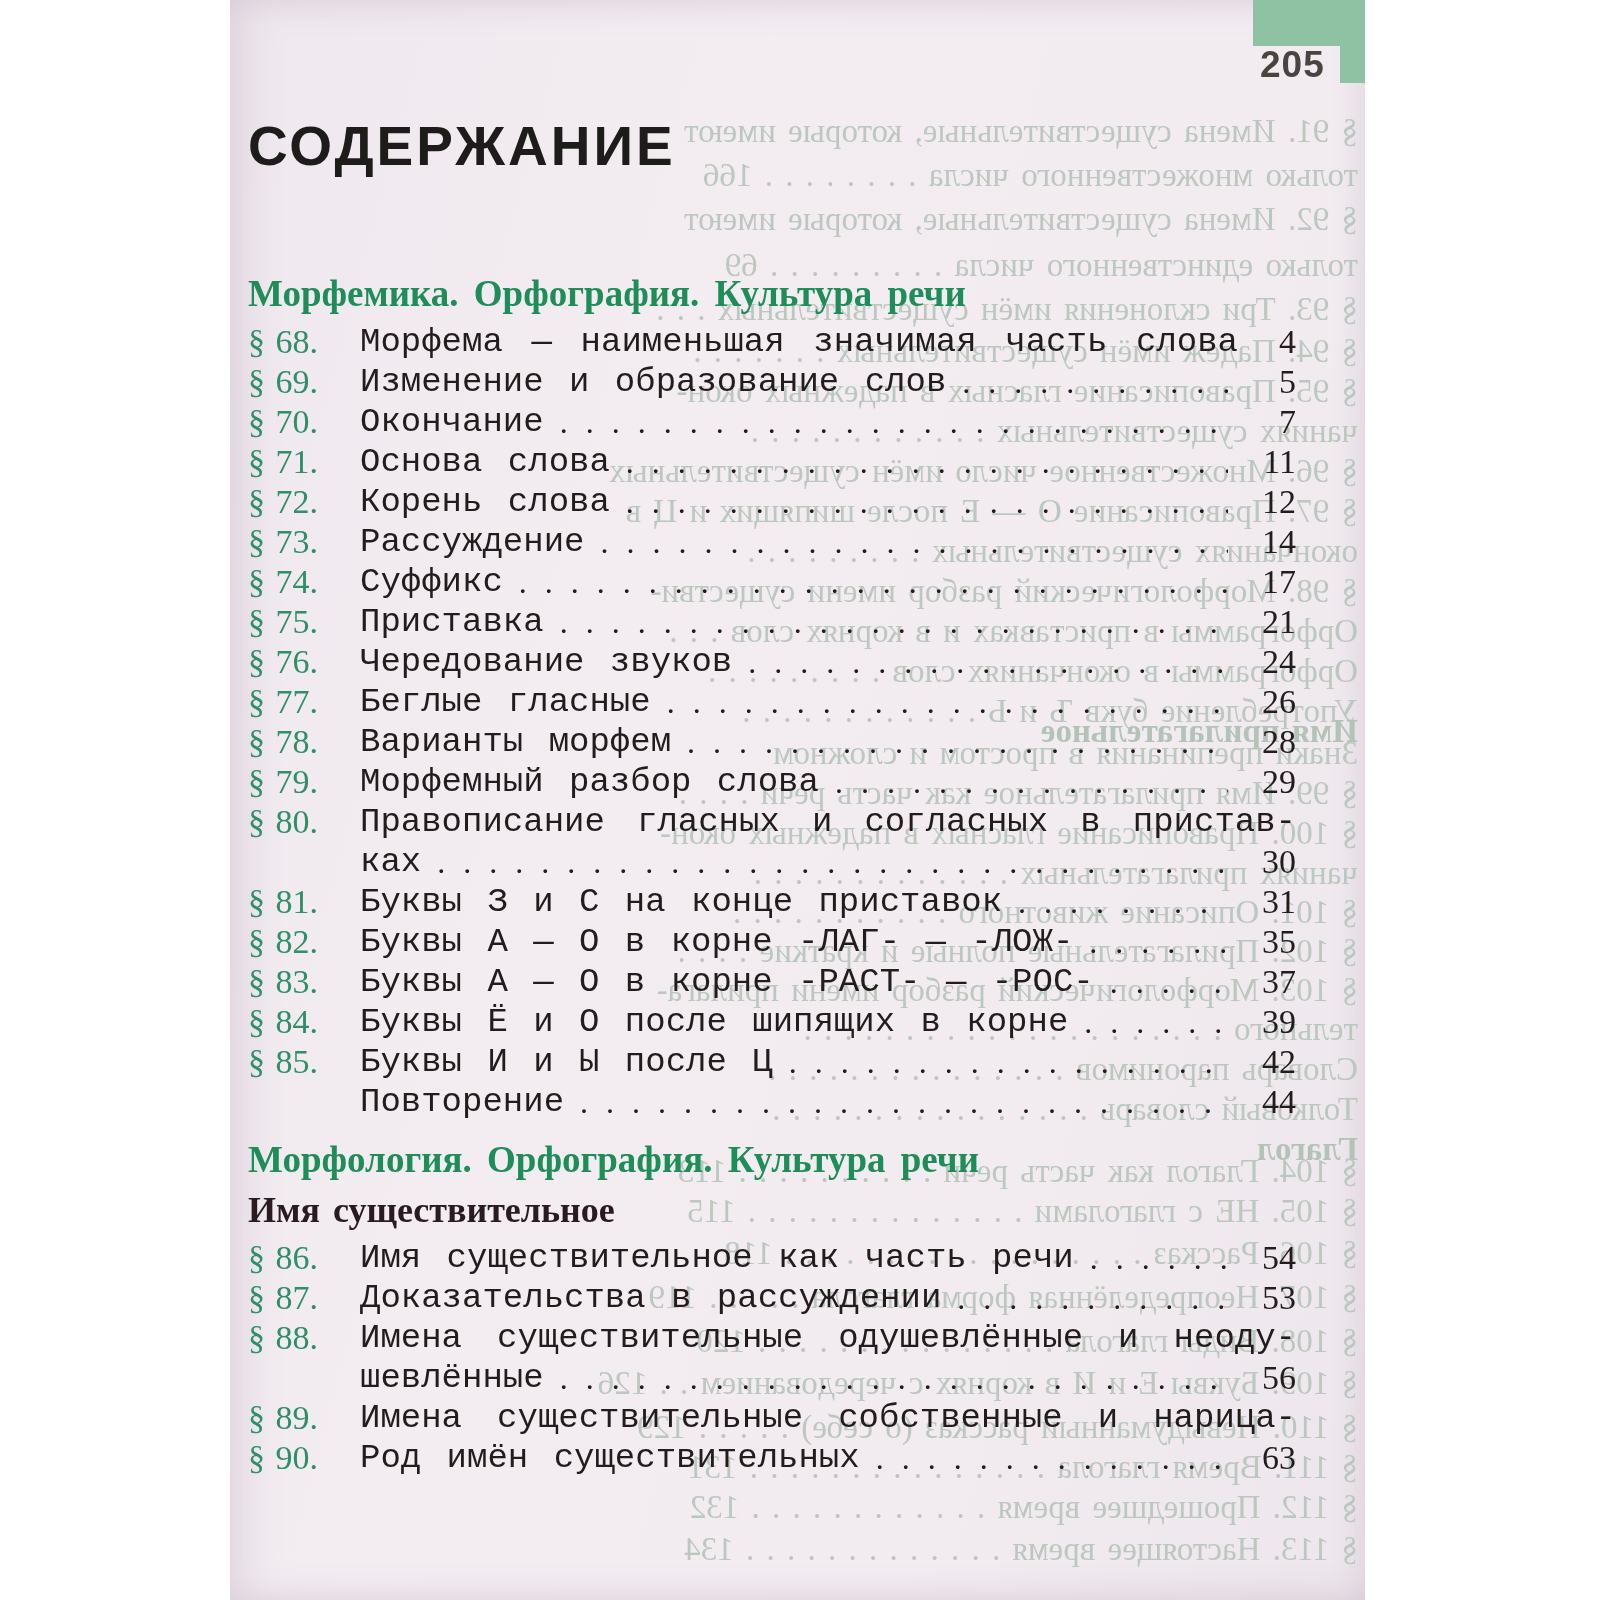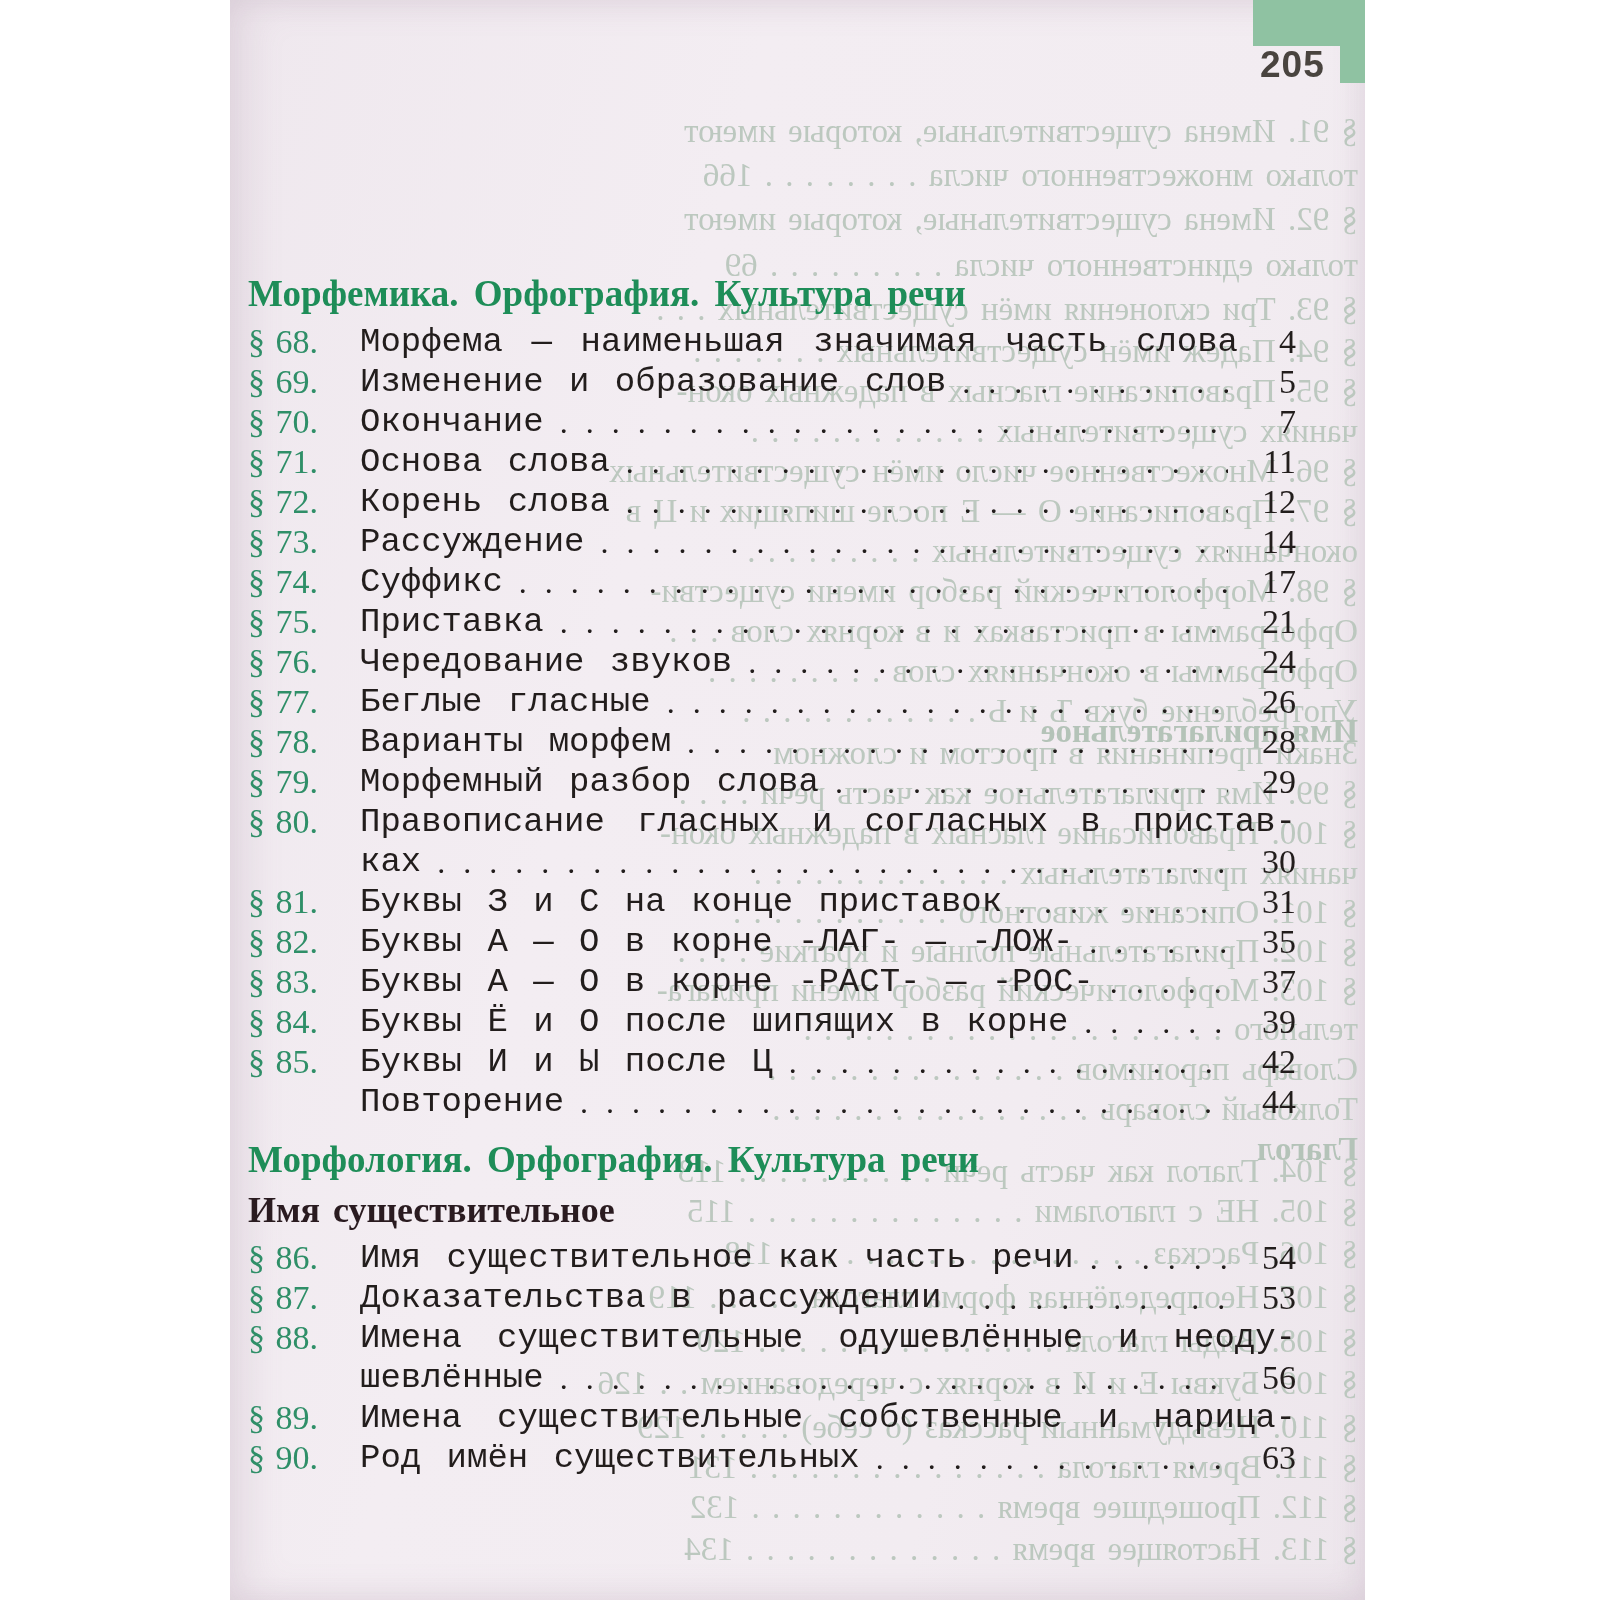--- a/index.html
+++ b/index.html
@@ -108,20 +108,21 @@
       <div class="bl" style="top: 1448px;">§ 111. Время глагола . . . . . . . . . . . . . . . 131</div>
       <div class="bl" style="top: 1488px;">§ 112. Прошедшее время . . . . . . . . . . . . 132</div>
       <div class="bl" style="top: 1530px;">§ 113. Настоящее время . . . . . . . . . . . . . 134</div>
     </div>
 
   <div class="tab-a"></div>
   <div class="tab-b"></div>
 
   <div class="folio">205</div>
 
+  <div class="doc-title">СОДЕРЖАНИЕ</div>
 
   <div id="toc">
       <div class="sec-heading">Морфемика. Орфография. Культура речи</div>
       <div class="entries">
         <div class="row">
           <span class="num">§ 68.</span>
           <span class="t just">Морфема — наименьшая значимая часть слова</span>
           <span class="pg">4</span>
         </div>
         <div class="row">

